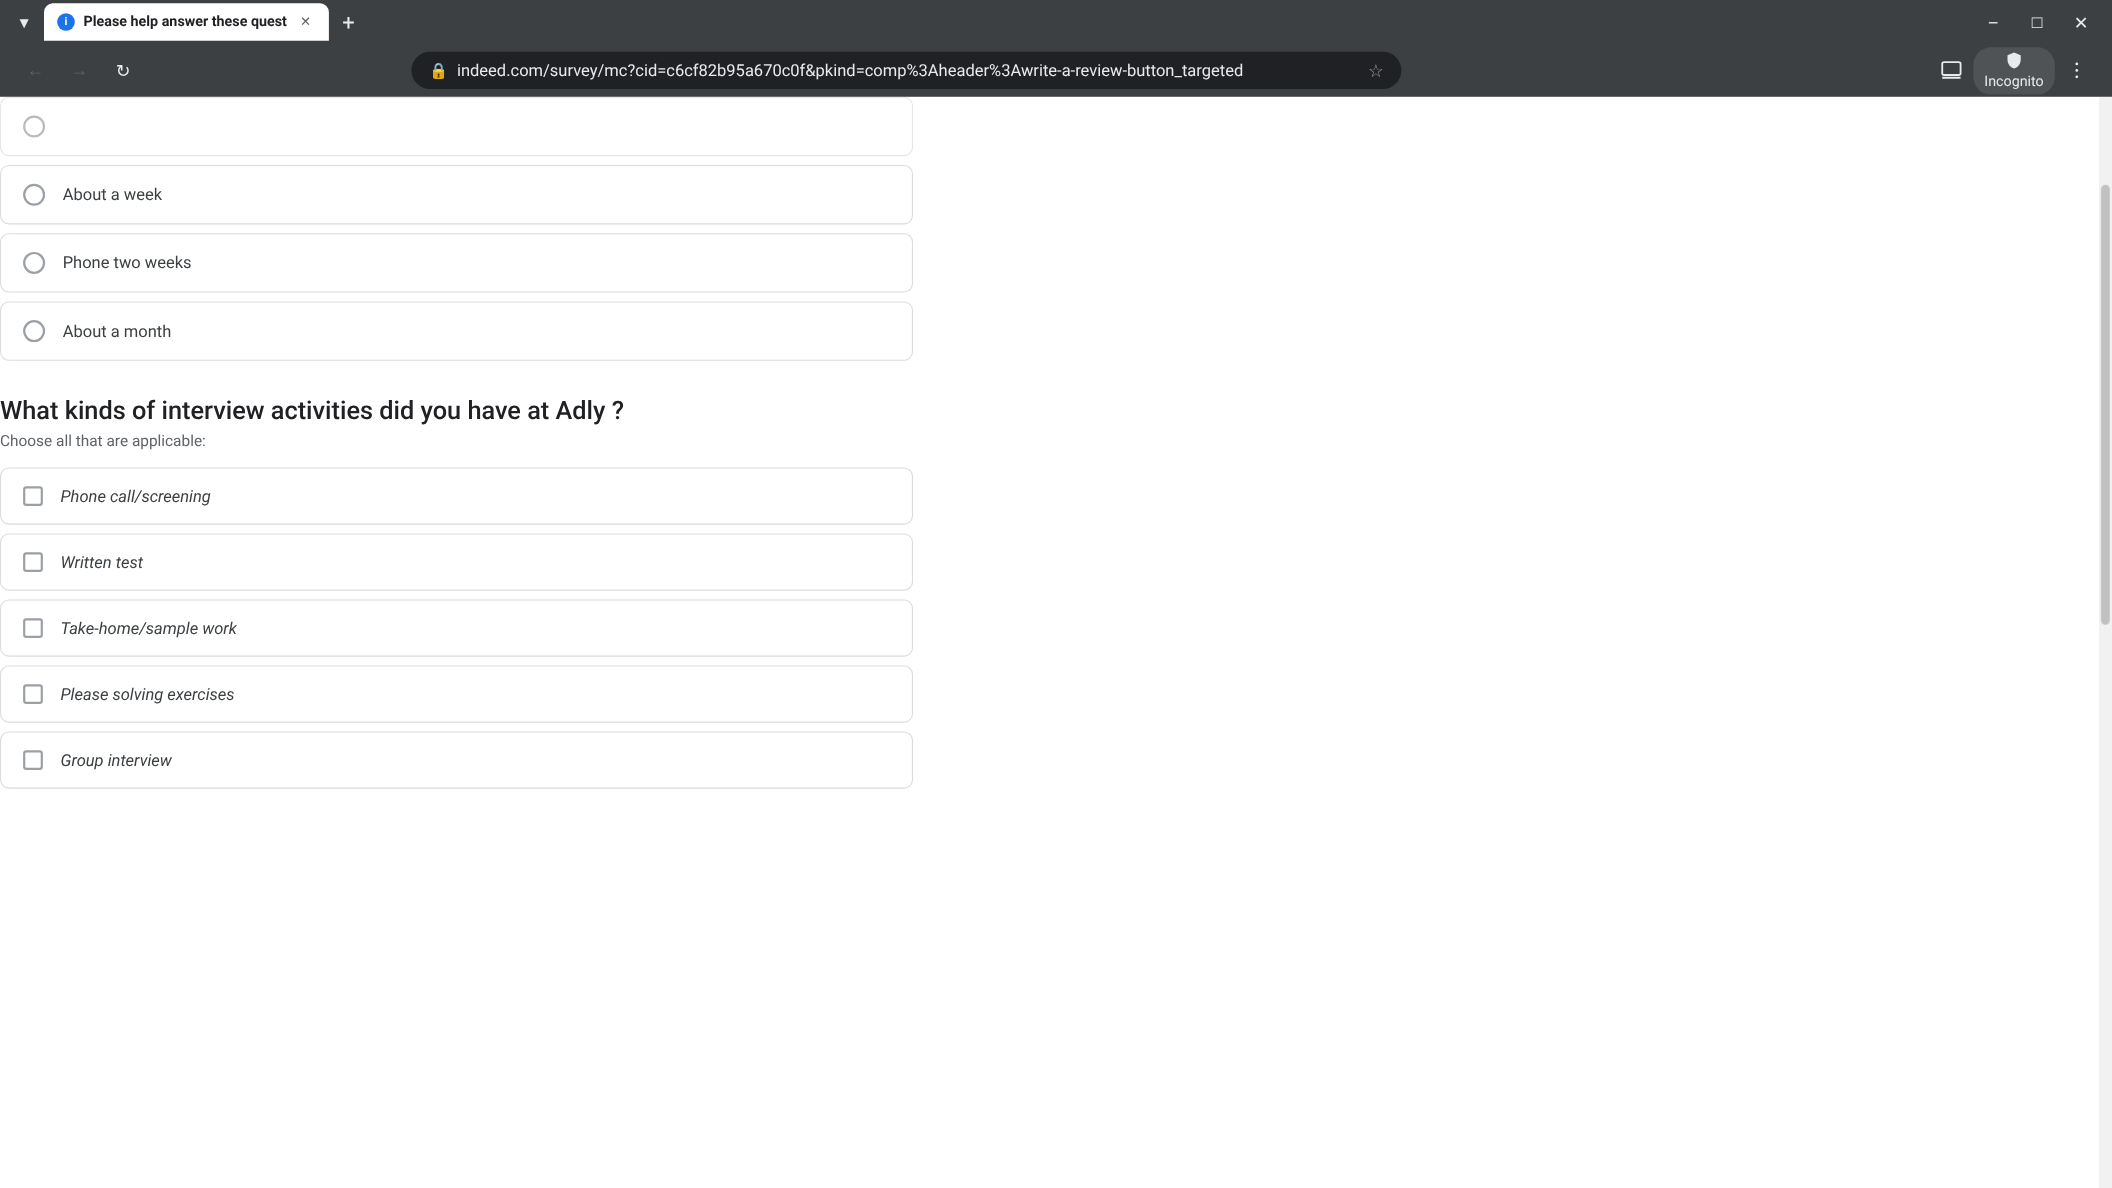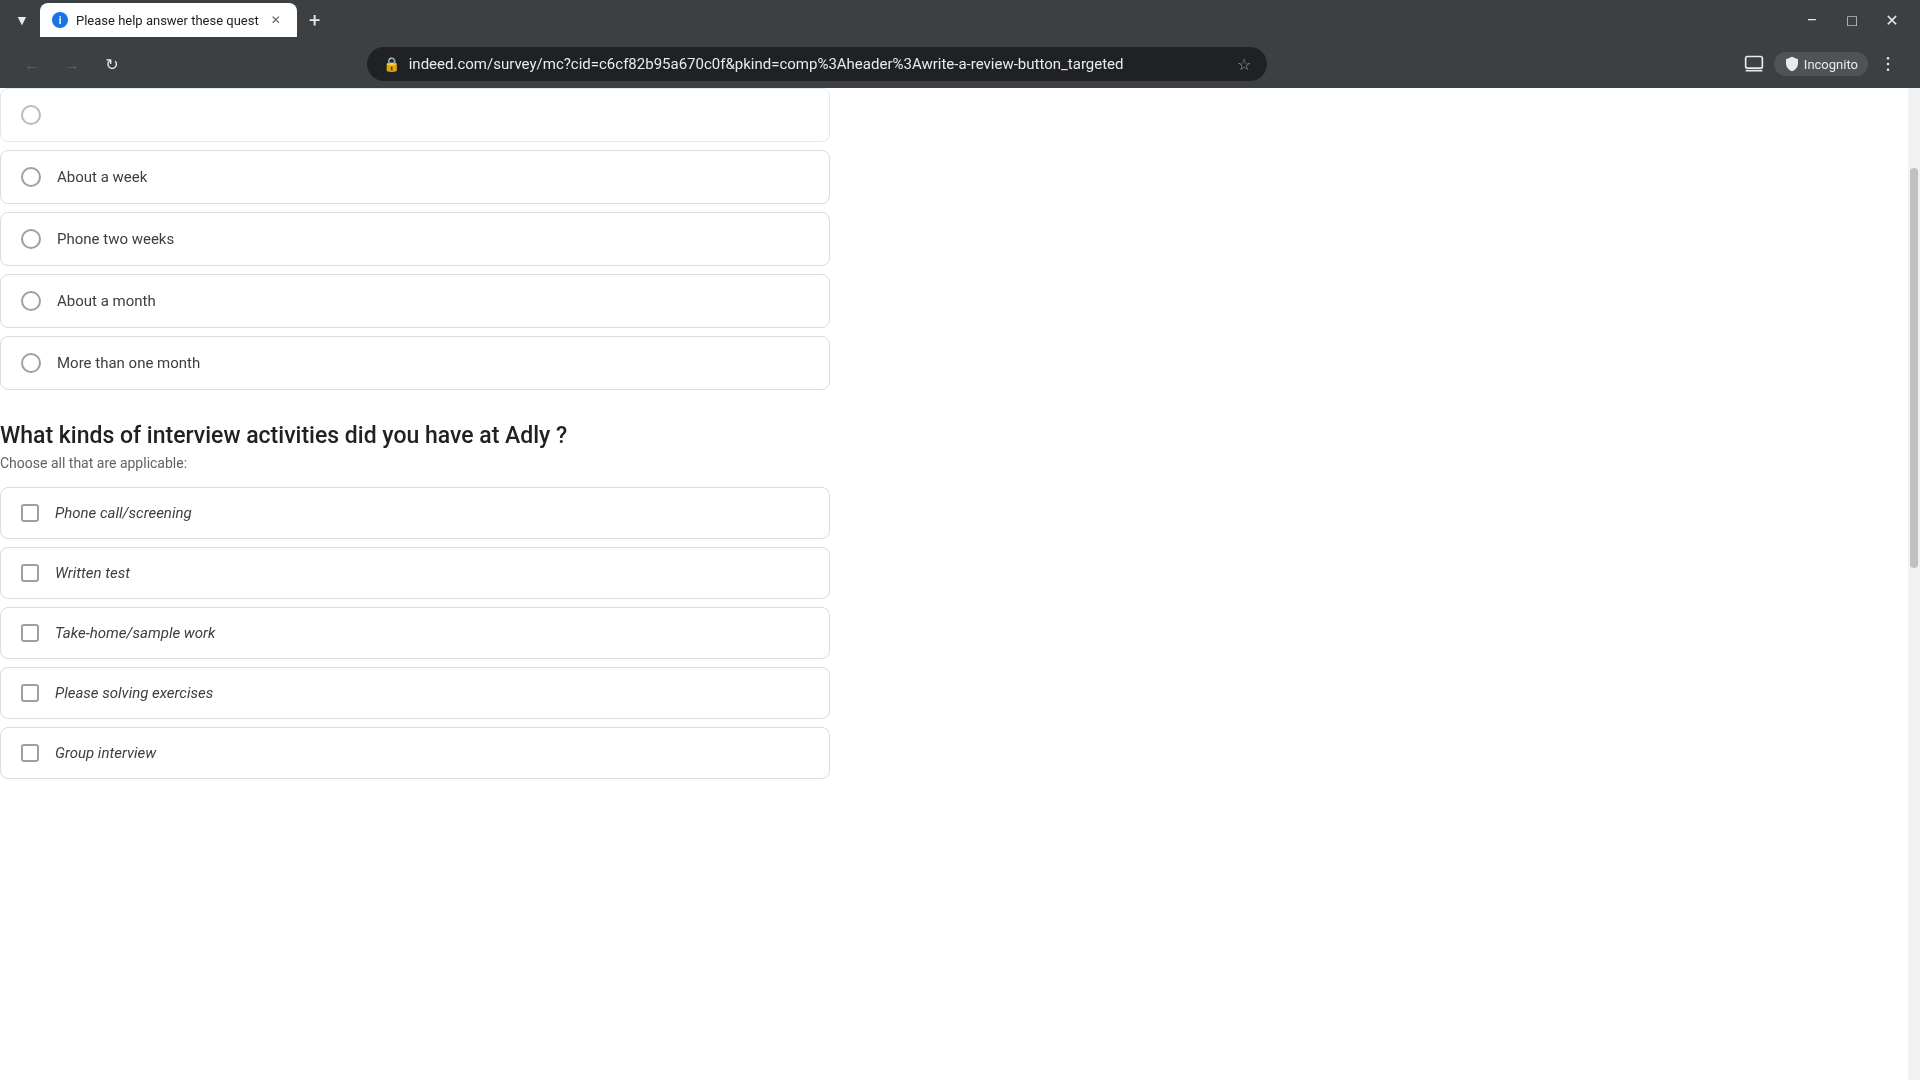--- a/index.html
+++ b/index.html
@@ -66,20 +66,21 @@
       flex-shrink: 0;
     }
 
     .tab-title {
       font-size: 13px;
       color: #202124;
       overflow: hidden;
       text-overflow: ellipsis;
       white-space: nowrap;
       flex: 1;
+      font-weight: bold;
     }
 
     .tab-close {
       width: 18px;
       height: 18px;
       border-radius: 50%;
       display: flex;
       align-items: center;
       justify-content: center;
       color: #5f6368;
@@ -193,20 +194,21 @@
     .incognito-badge {
       display: flex;
       align-items: center;
       gap: 4px;
       background: rgba(255,255,255,0.1);
       border-radius: 16px;
       padding: 4px 10px;
       color: #e8eaed;
       font-size: 13px;
       cursor: pointer;
+      flex-direction: column;
     }
 
     
     .page-content {
       background: #fff;
       height: calc(1080px - 88px);
       overflow-y: auto;
       display: flex;
       justify-content: flex-start;
     }
@@ -410,24 +412,20 @@
     <div class="option-item">
       <div class="radio-btn"></div>
       <span class="option-label">Phone two weeks</span>
     </div>
 
     <div class="option-item">
       <div class="radio-btn"></div>
       <span class="option-label">About a month</span>
     </div>
 
-    <div class="option-item">
-      <div class="radio-btn"></div>
-      <span class="option-label">More than one month</span>
-    </div>
 
     <div class="question-section">
       <div class="question-title">What kinds of interview activities did you have at Adly ?</div>
       <div class="question-subtitle">Choose all that are applicable:</div>
     </div>
 
     <div class="checkbox-item">
       <div class="checkbox-btn"></div>
       <span class="checkbox-label">Phone call/screening</span>
     </div>

